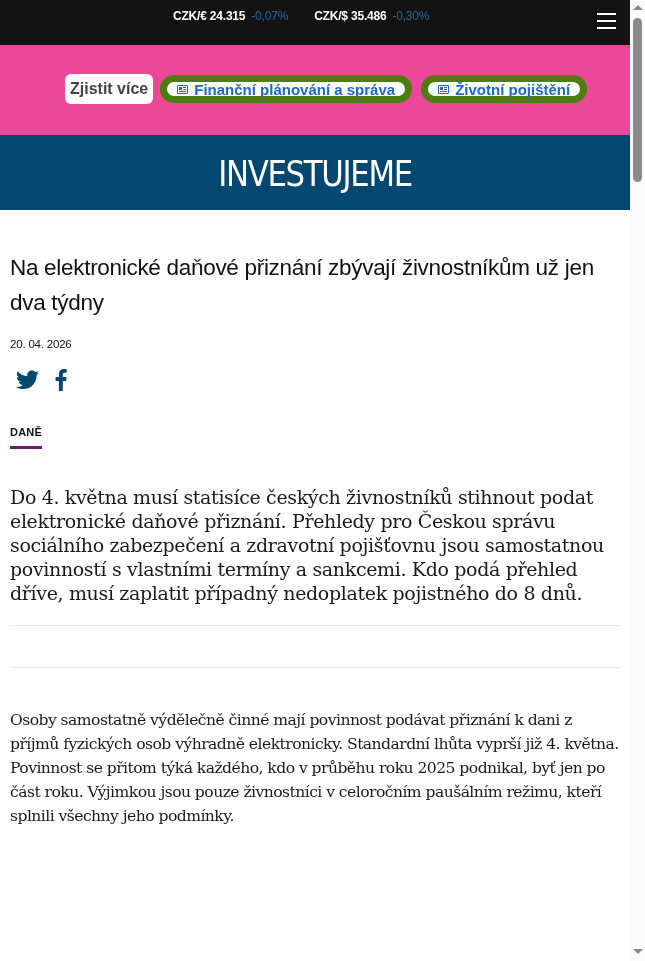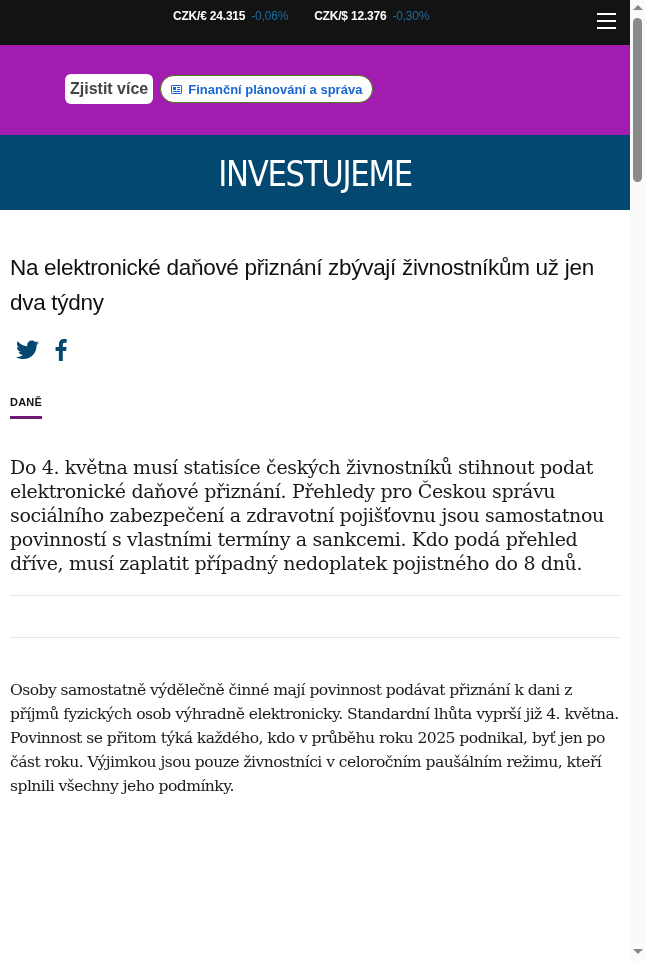--- a/index.html
+++ b/index.html
@@ -11,24 +11,24 @@
   
   .ticker { height: 45px; background: #131313; position: relative; display: flex; align-items: center; }
   .ticker-items { position: absolute; left: 173px; top: 0; height: 31px; display: flex; align-items: center; font-size: 12px; letter-spacing: -0.2px; }
   .rate { display: flex; align-items: center; margin-right: 26px; }
   .rate .label { color: #fff; font-weight: bold; }
   .rate .change { color: #1e6d9e; margin-left: 6px; }
   .menu-btn { position: absolute; left: 597px; top: 13px; width: 19px; height: 17px; cursor: pointer; }
   .menu-btn span { display: block; height: 2px; background: #fff; margin-bottom: 5px; }
 
   
-  .pill-strip { height: 90px; background: #a21caf; position: relative; }
+  .pill-strip { height: 90px; background: #ec4899; position: relative; }
   .pill-strip .inner { position: absolute; top: 29px; left: 65px; display: flex; align-items: center; }
   .pill-plain { background: #fff; border-radius: 6px; padding: 5px 5px; font-size: 16px; font-weight: bold; color: #444; margin-right: 7px; height: 30px; line-height: 20px; }
-  .pill { background: #fff; border: 1px solid #4d7c0f; border-radius: 16px; height: 28px; padding: 0 10px 0 10px; display: flex; align-items: center; font-size: 13px; font-weight: bold; color: #1a67d2; margin-right: 9px; cursor: pointer; }
+  .pill { background: #fff; border: 7px solid #4d7c0f; border-radius: 16px; height: 28px; padding: 0 10px 0 10px; display: flex; align-items: center; font-size: 15px; font-weight: bold; color: #1a67d2; margin-right: 9px; cursor: pointer; }
   .pill .ico { width: 11px; height: 9px; border: 1.3px solid #1a67d2; border-radius: 1px; margin-right: 6px; position: relative; }
   .pill .ico::before { content: ""; position: absolute; left: 1px; top: 1px; width: 3px; height: 3px; background: #1a67d2; }
   .pill .ico::after { content: ""; position: absolute; left: 5px; top: 1px; width: 3px; height: 1px; background: #1a67d2; box-shadow: 0 2px 0 #1a67d2, -4px 4px 0 #1a67d2, -1px 4px 0 #1a67d2, 0 4px 0 #1a67d2; }
 
   
   .brand { height: 75px; background: #034870; display: flex; align-items: center; justify-content: center; }
   .brand-logo { color: #fff; font-family: "DejaVu Sans", sans-serif; font-size: 35px; font-weight: normal; letter-spacing: -1.5px; transform: scaleX(0.88); margin-top: 2px; }
 
   
   .article { padding: 0 10px; }
@@ -53,50 +53,55 @@
 </style>
 </head>
 <body>
 
 <div class="page">
 
   <div class="ticker">
     <div class="ticker-items">
       <div class="rate">
         <span class="label">CZK/€ 24.315</span>
-        <span class="change">-0,06%</span>
+        <span class="change">-0,07%</span>
       </div>
       <div class="rate">
-        <span class="label">CZK/$ 12.376</span>
+        <span class="label">CZK/$ 35.486</span>
         <span class="change">-0,30%</span>
       </div>
     </div>
     <div class="menu-btn">
       <span></span>
         <span></span>
         <span></span>
     </div>
   </div>
 
   <div class="pill-strip">
     <div class="inner">
       <div class="pill-plain">Zjistit více</div>
       <div class="pill">
         <span class="ico"></span>
         <span>Finanční plánování a správa</span>
       </div>
+      <div class="pill">
+        <span class="ico"></span>
+        <span>Životní pojištění</span>
+      </div>
     </div>
   </div>
 
   <div class="brand">
     <div class="brand-logo">INVESTUJEME</div>
   </div>
 
   <div class="article">
     <h1 class="headline">Na elektronické daňové přiznání zbývají živnostníkům už jen dva týdny</h1>
+    <div class="date">20. 04. 2026</div>
     <div class="share">
       <svg class="tw" viewBox="0 0 24 20">
         <path fill="#034870" d="M24 2.4c-.9.4-1.8.6-2.8.8 1-.6 1.8-1.6 2.2-2.7-1 .6-2 1-3.1 1.2C19.4.7 18.1 0 16.6 0c-2.7 0-4.9 2.2-4.9 4.9 0 .4 0 .8.1 1.1C7.7 5.8 4.1 3.9 1.7.9c-.4.7-.7 1.6-.7 2.5 0 1.7.9 3.2 2.2 4.1-.8 0-1.6-.2-2.2-.6v.1c0 2.4 1.7 4.4 3.9 4.8-.4.1-.8.2-1.3.2-.3 0-.6 0-.9-.1.6 2 2.4 3.4 4.6 3.4-1.7 1.3-3.8 2.1-6.1 2.1-.4 0-.8 0-1.2-.1 2.2 1.4 4.8 2.2 7.5 2.2 9.1 0 14-7.5 14-14v-.6c1-.7 1.8-1.6 2.5-2.5z"></path>
       </svg>
       <svg class="fb" viewBox="0 0 12 22">
         <path fill="#034870" d="M7.8 22V12h3.3l.5-3.9H7.8V5.6c0-1.1.3-1.9 1.9-1.9h2V.2C11.3.1 10.1 0 8.8 0 5.9 0 3.9 1.8 3.9 5.1v2.9H.6V12h3.3v10h3.9z"></path>
       </svg>
     </div>
     <div class="tag">DANĚ</div>
     <p class="perex">Do 4. května musí statisíce českých živnostníků stihnout podat elektronické daňové přiznání. Přehledy pro Českou správu sociálního zabezpečení a zdravotní pojišťovnu jsou samostatnou povinností s vlastními termíny a sankcemi. Kdo podá přehled dříve, musí zaplatit případný nedoplatek pojistného do 8 dnů.</p>

